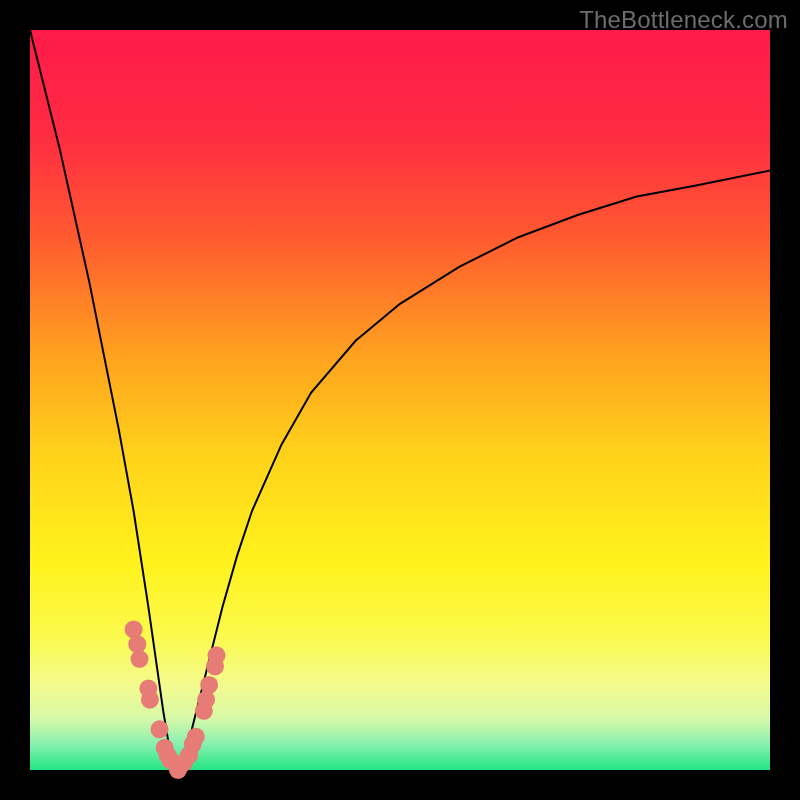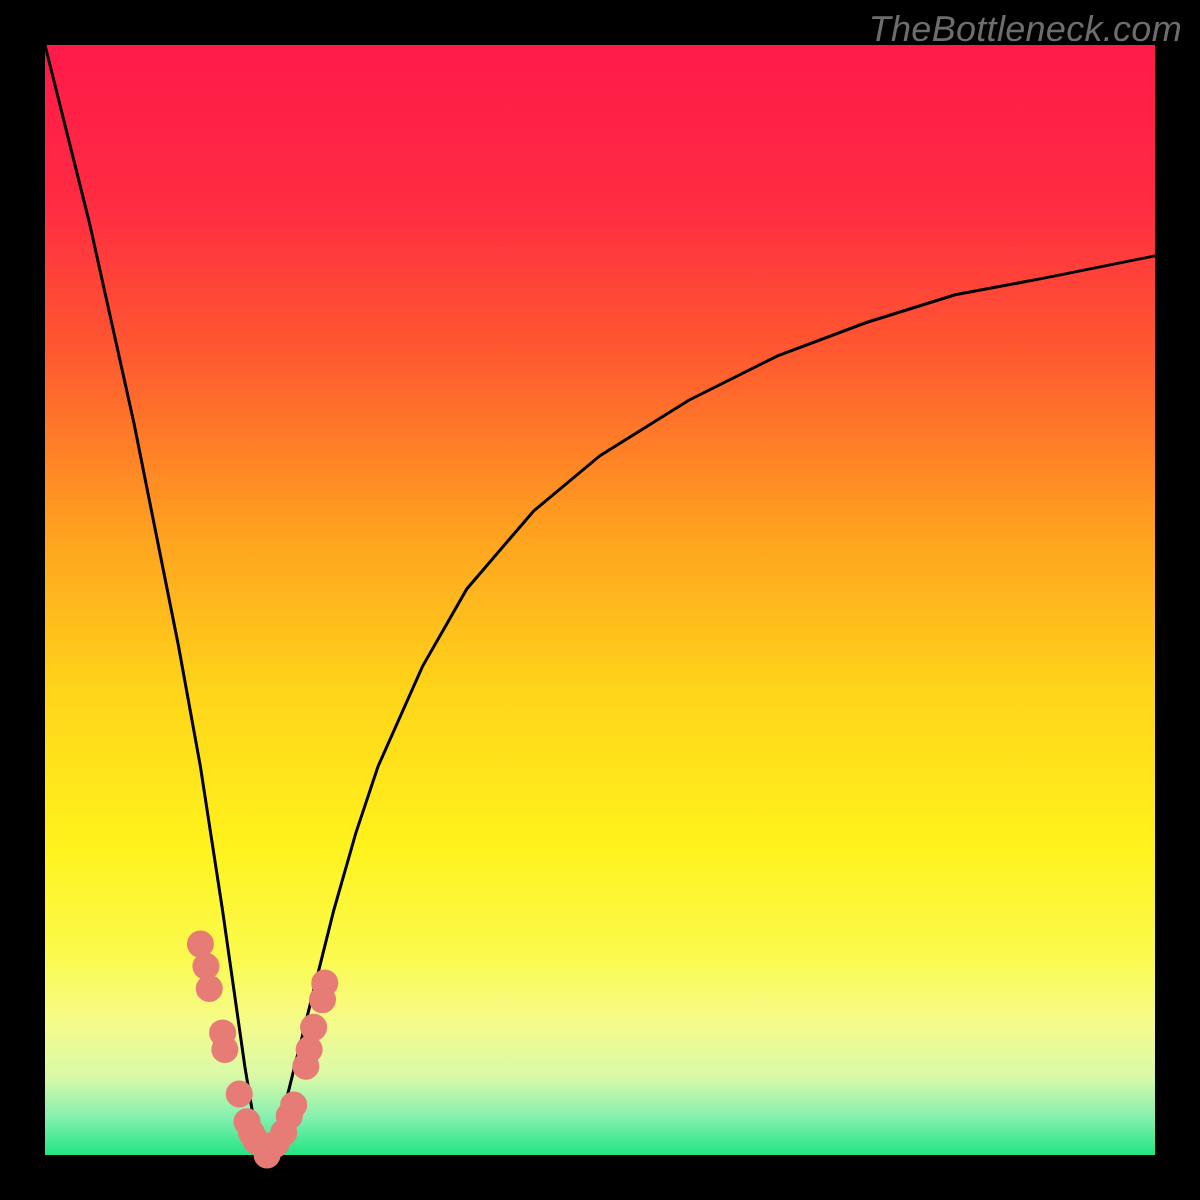--- a/index.html
+++ b/index.html
@@ -9,21 +9,20 @@
     height: 800px;
     overflow: hidden;
     background: #000;
     font-family: Arial, Helvetica, sans-serif;
   }
   .frame {
     position: relative;
     width: 800px;
     height: 800px;
     background: #000;
-    font-style: italic;
   }
   .plot-area {
     position: absolute;
     left: 30px;
     top: 30px;
     width: 740px;
     height: 740px;
   }
   
   .gradient {

